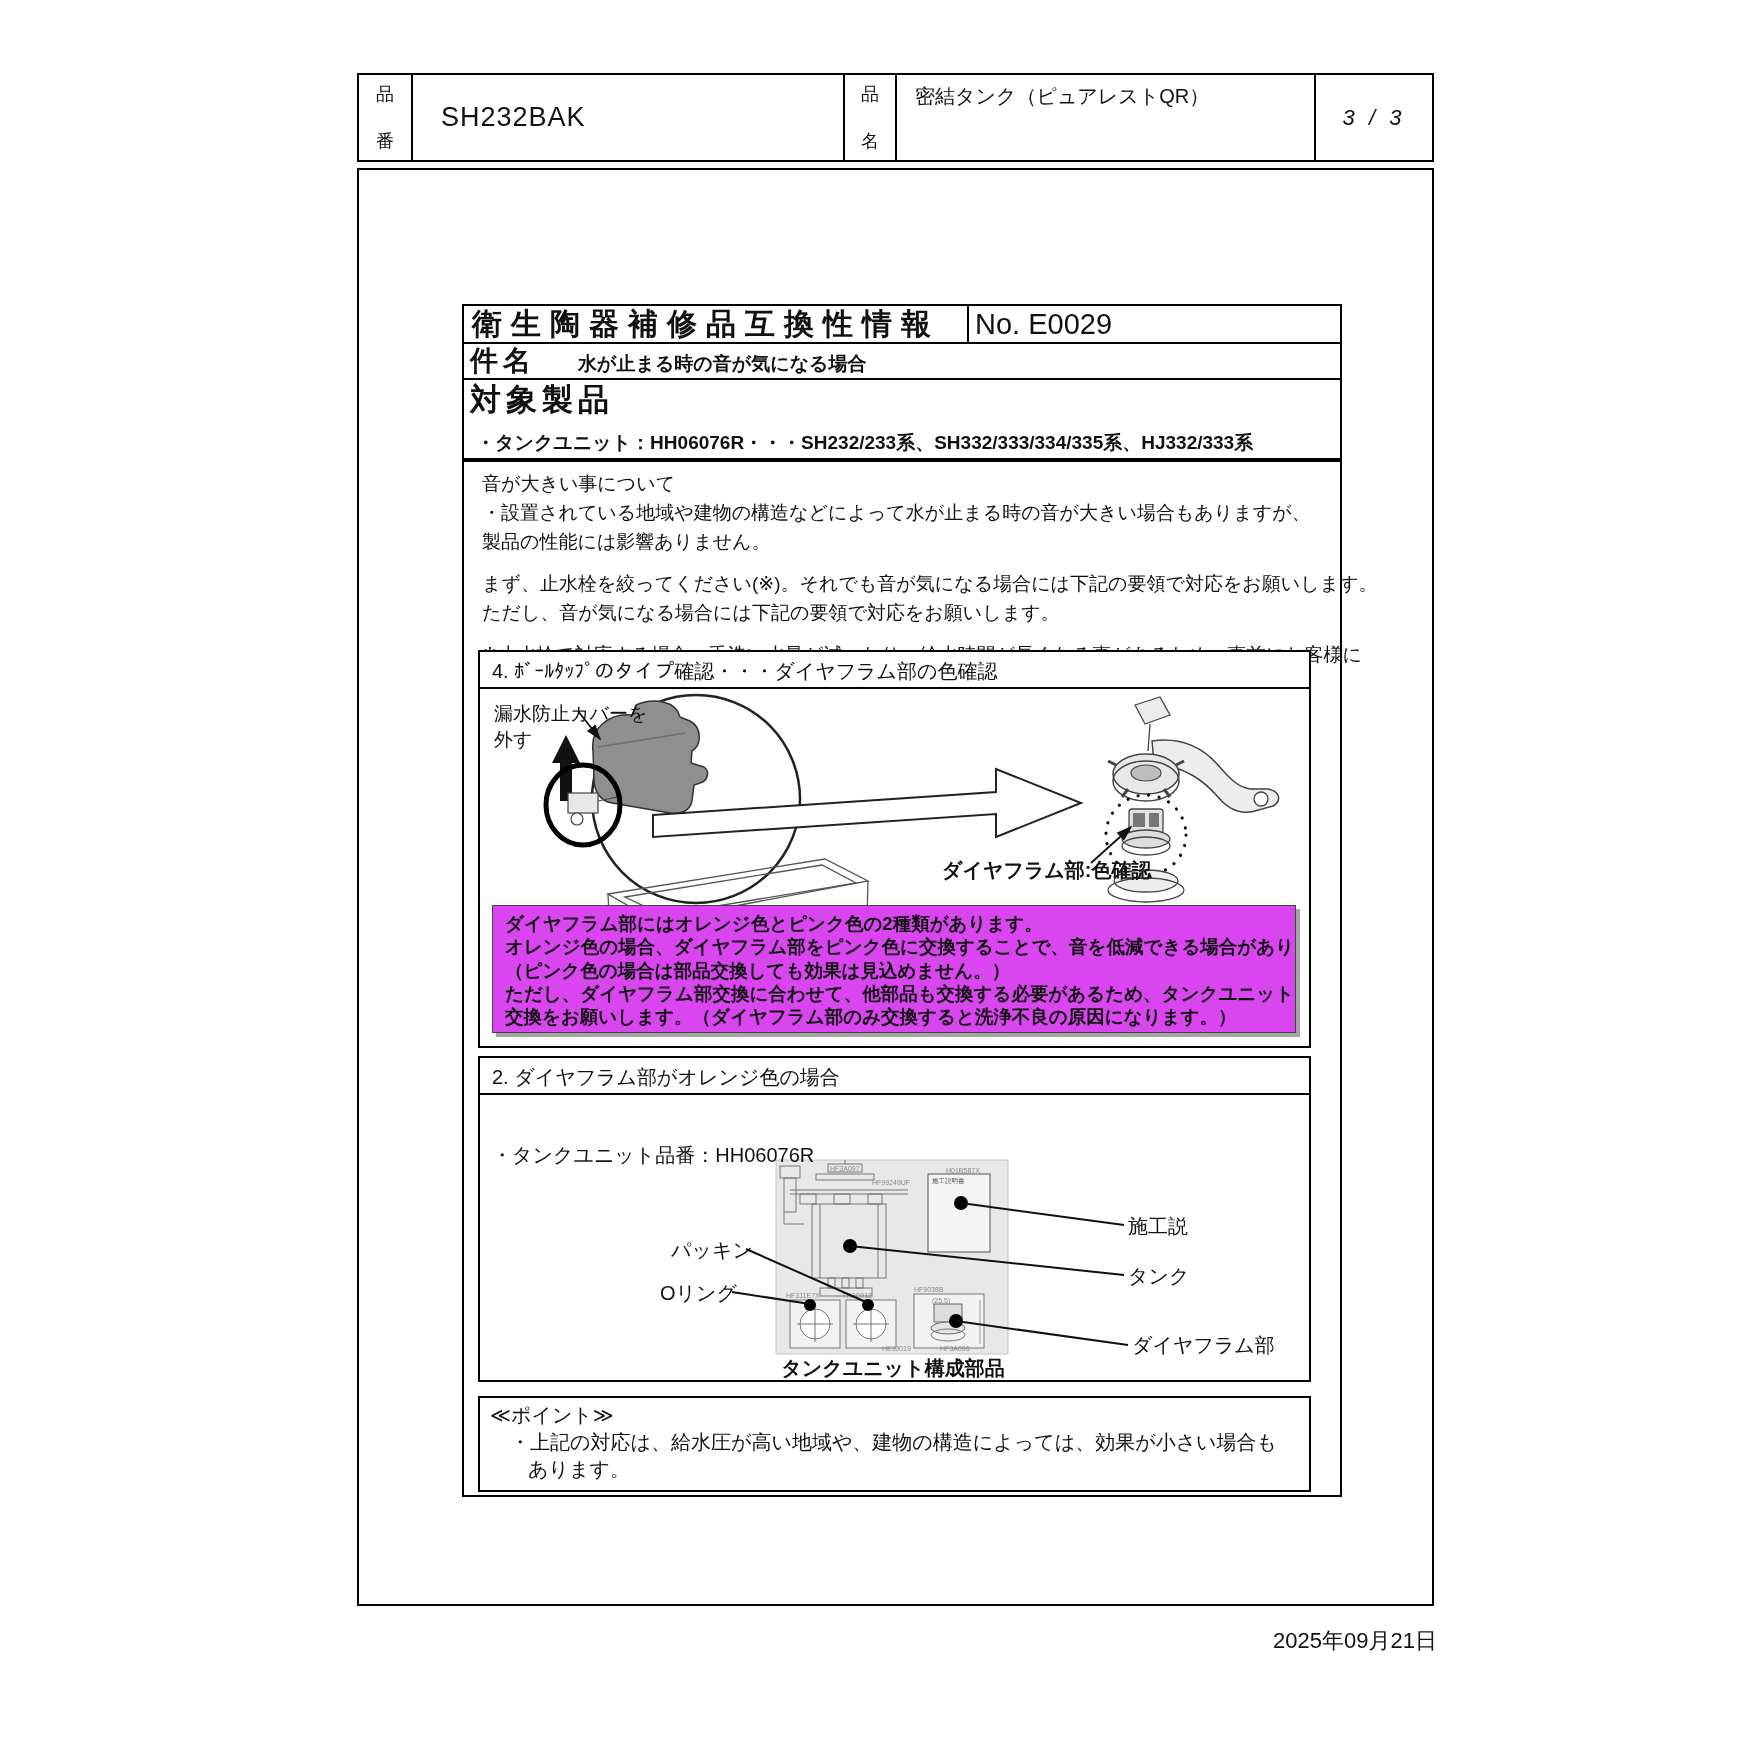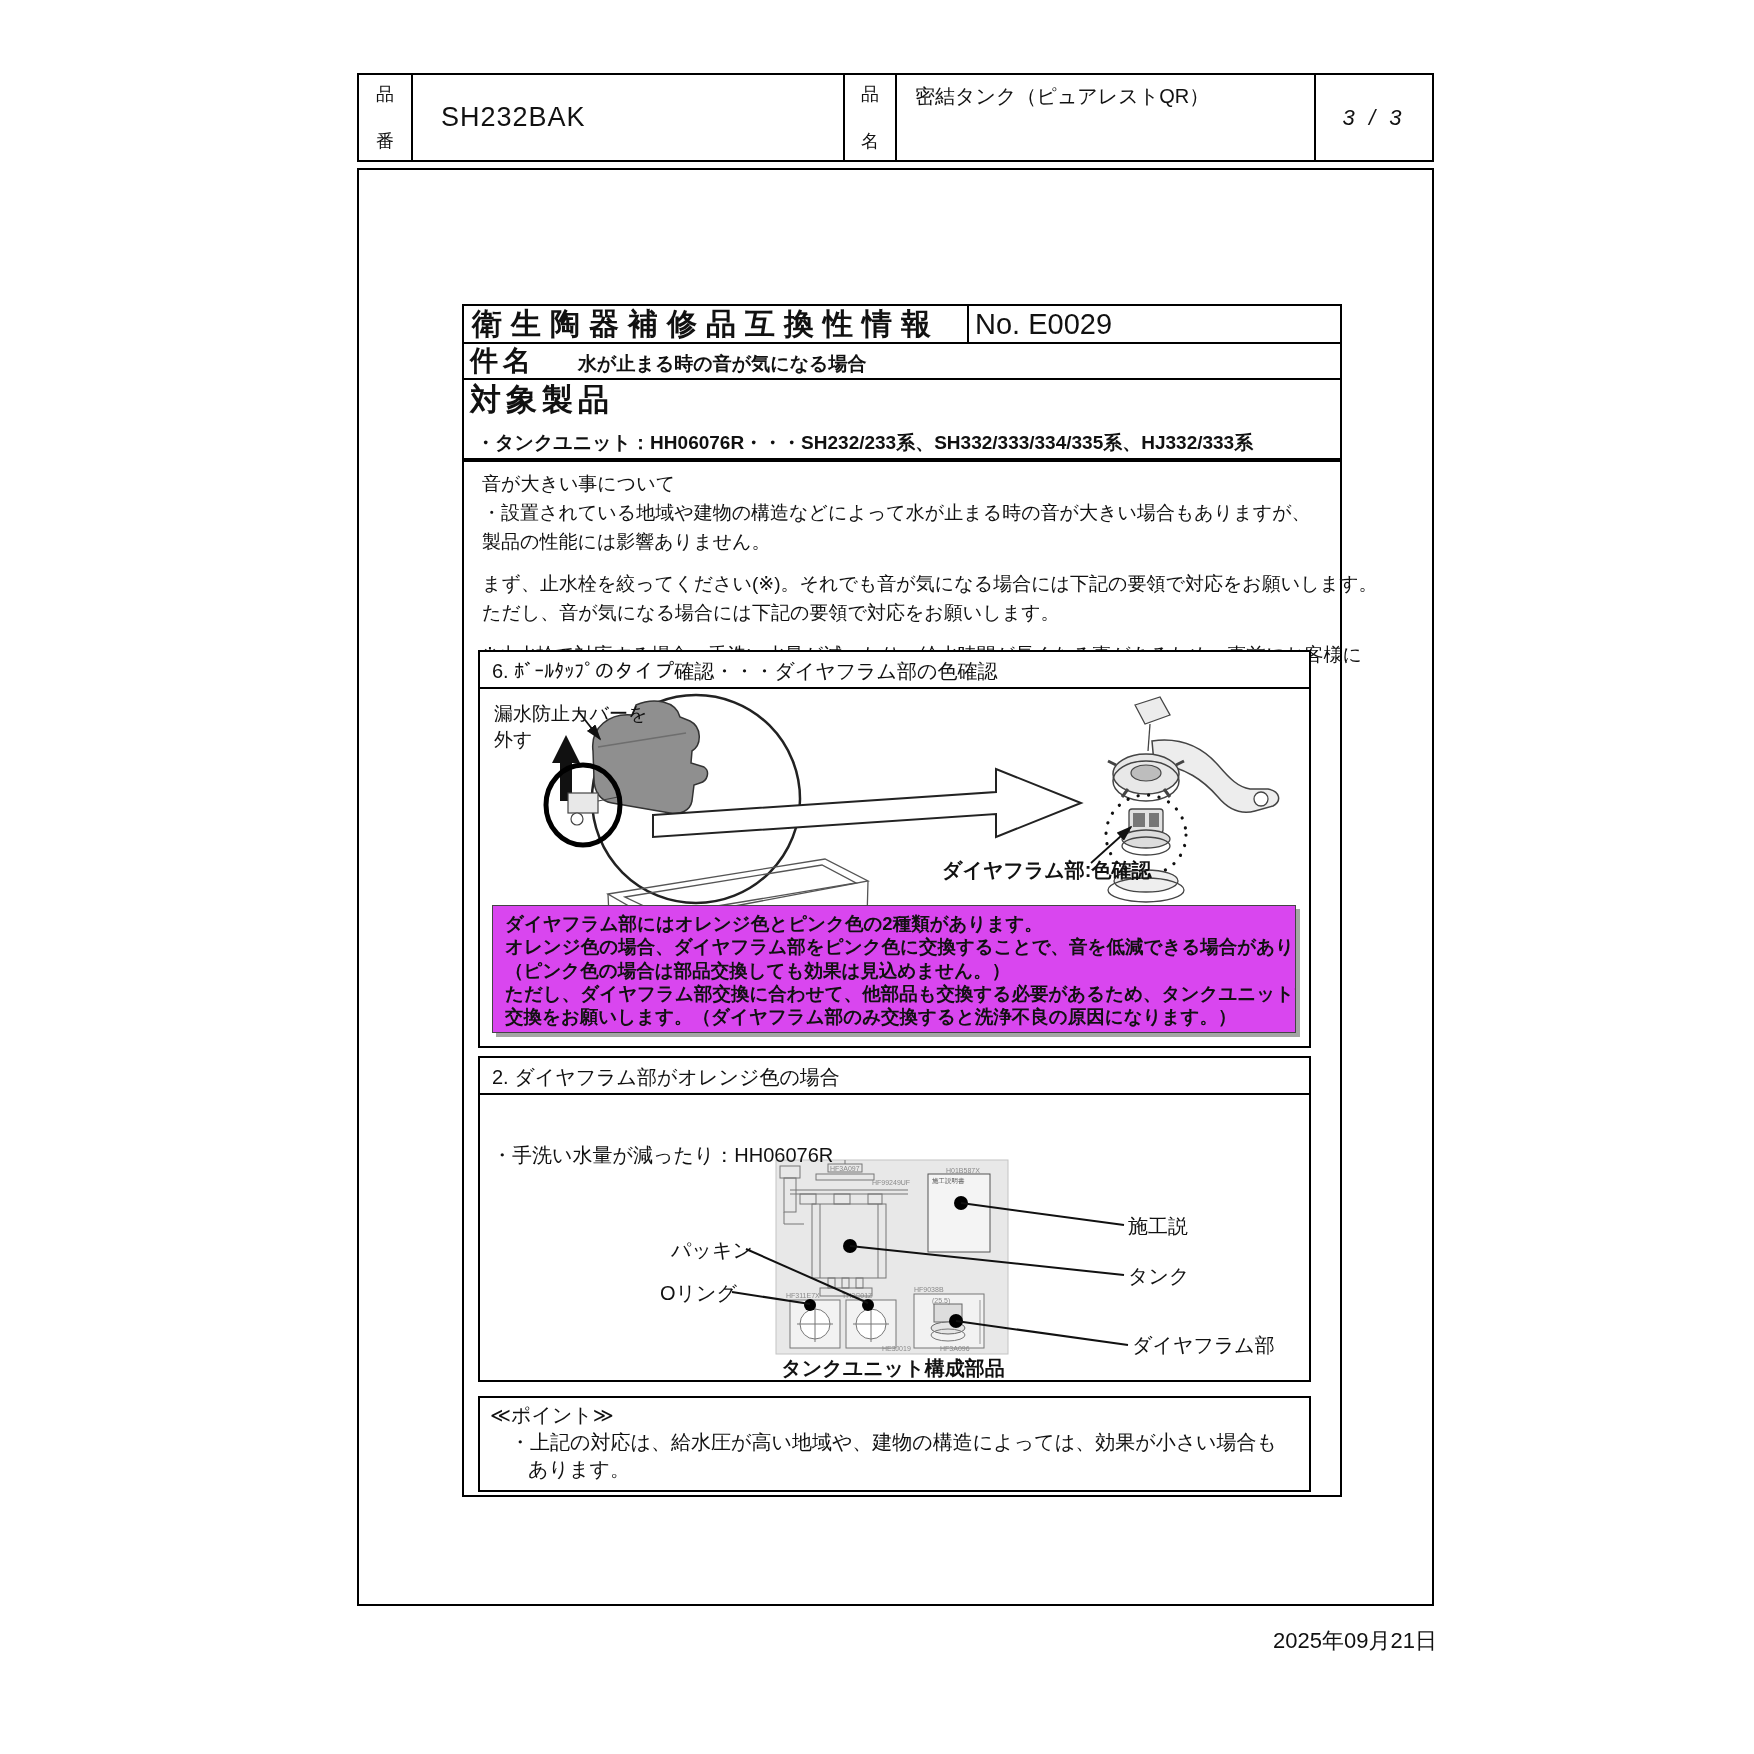--- a/index.html
+++ b/index.html
@@ -133,21 +133,21 @@
           <span style="display:block">まず、止水栓を絞ってください(※)。それでも音が気になる場合には下記の要領で対応をお願いします。</span>
           <span style="display:block">ただし、音が気になる場合には下記の要領で対応をお願いします。</span>
         </p>
         <p>
           <span style="display:block">※止水栓で対応する場合、手洗い水量が減ったり、給水時間が長くなる事があるため、事前にお客様に</span>
           <span style="display:block">ご説明し、同意を得てください。</span>
         </p>
       </div>
 
       <div class="sec-box sec1">
-        <div class="sec-head">6. ﾎﾞｰﾙﾀｯﾌﾟのタイプ確認・・・ダイヤフラム部の色確認</div>
+        <div class="sec-head">4. ﾎﾞｰﾙﾀｯﾌﾟのタイプ確認・・・ダイヤフラム部の色確認</div>
         <div class="sec-content">
 
           <svg width="830" height="357" viewBox="0 0 830 357">
             <defs>
               <marker id="ah1" markerWidth="10" markerHeight="10" refX="8" refY="3" orient="auto">
                 <path d="M0,0 L9,3 L0,6 Z" fill="#111"></path>
               </marker>
             </defs>
 
             <circle cx="216" cy="110" r="104" fill="none" stroke="#222" stroke-width="2.5"></circle>
@@ -298,21 +298,21 @@
 
             <g stroke="#111" stroke-width="2">
               <line x1="481" y1="108" x2="644" y2="130"></line>
               <line x1="370" y1="151" x2="644" y2="180"></line>
               <line x1="476" y1="226" x2="648" y2="250"></line>
               <line x1="266" y1="154" x2="388" y2="208"></line>
               <line x1="252" y1="197" x2="330" y2="209"></line>
             </g>
           </svg>
 
-          <div class="s2-line2">・手洗い水量が減ったり：HH06076R</div>
+          <div class="s2-line2">・タンクユニット品番：HH06076R</div>
 
           <div class="dlabel lbl-packing">パッキン</div>
           <div class="dlabel lbl-oring">Oリング</div>
           <div class="dlabel lbl-manual">施工説</div>
           <div class="dlabel lbl-tank">タンク</div>
           <div class="dlabel lbl-diaph2">ダイヤフラム部</div>
           <div class="s2-caption">タンクユニット構成部品</div>
         </div>
       </div>
 

